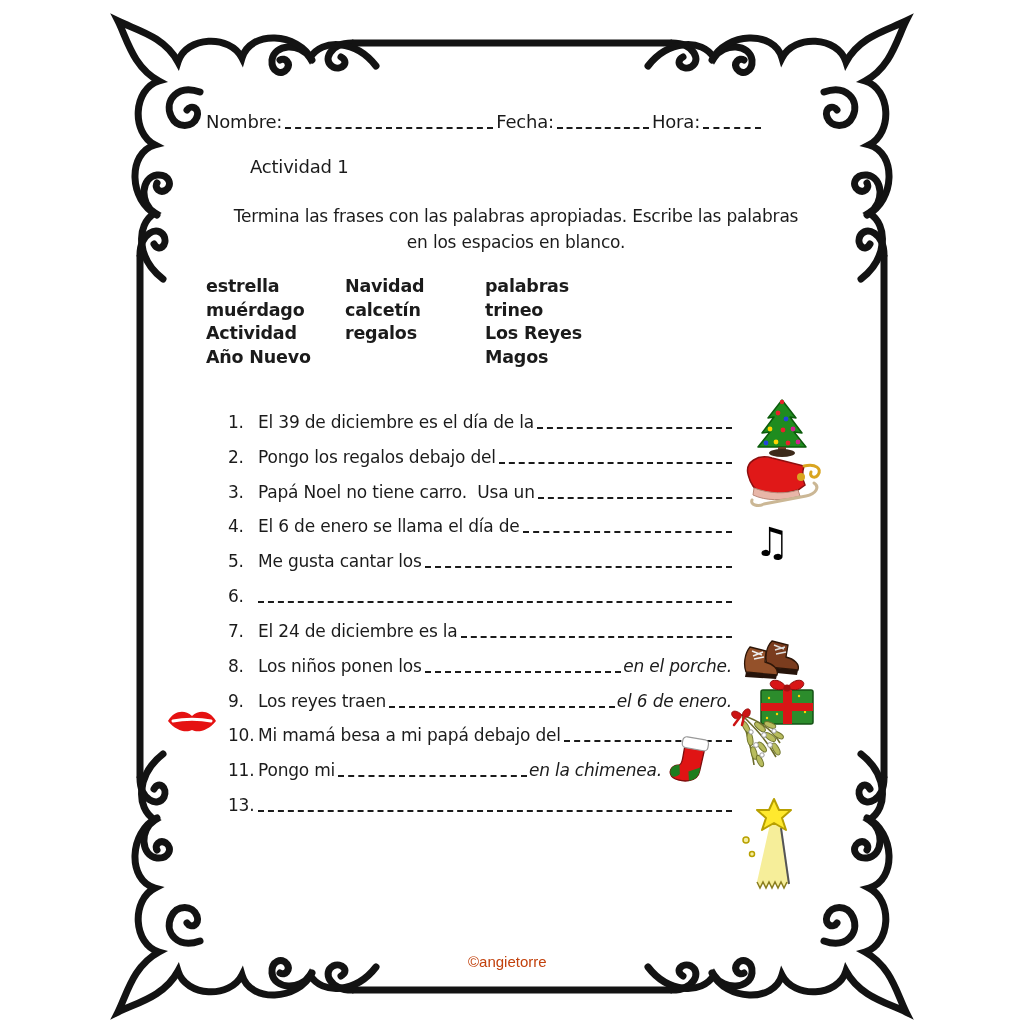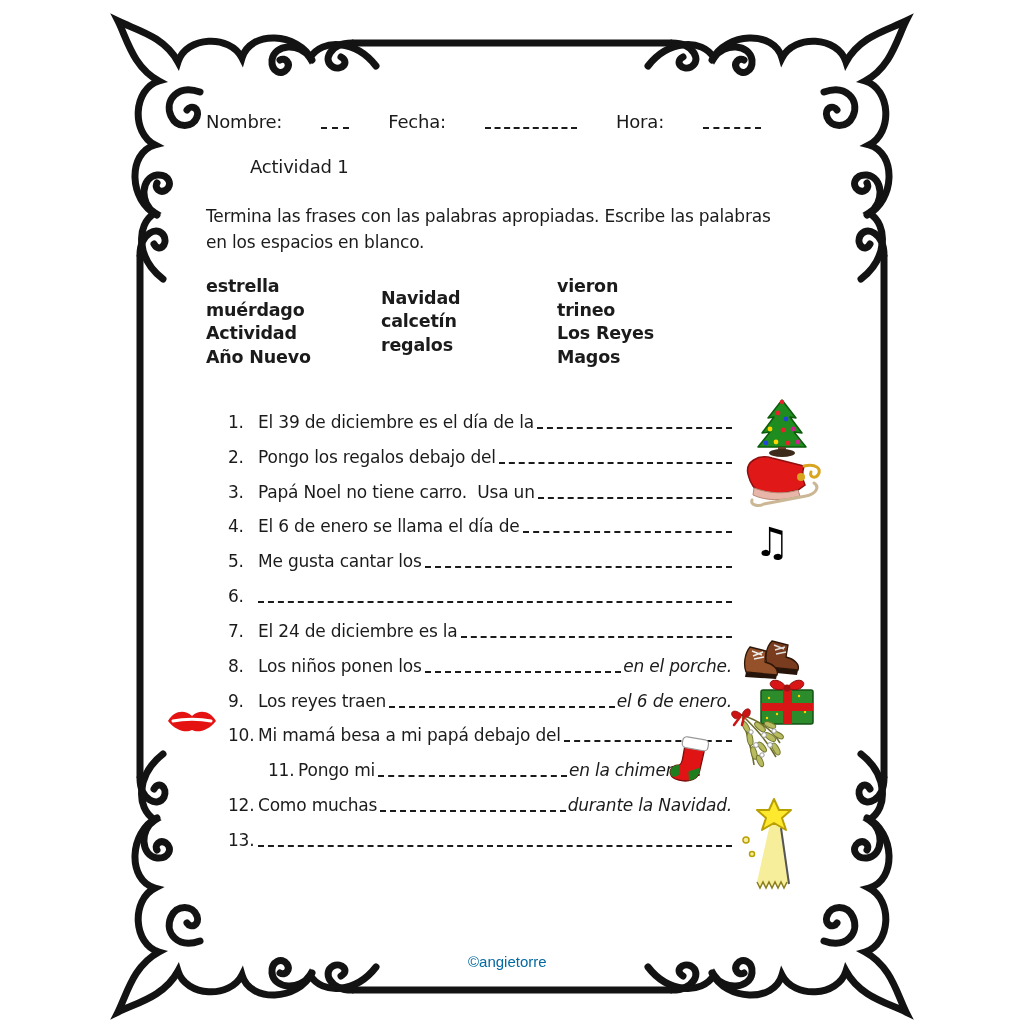--- a/index.html
+++ b/index.html
@@ -1,54 +1,54 @@
 <!DOCTYPE html>
 <html><head>
 <meta charset="utf-8">
 <style>
   html,body{margin:0;padding:0;background:#fff;}
   #page{position:relative;width:1024px;height:1024px;background:#ffffff;overflow:hidden;
         font-family:"DejaVu Sans",sans-serif;color:#1b1b1b;letter-spacing:-0.2px;}
   #border-svg{position:absolute;left:0;top:0;}
-  .abs{position:absolute;gap:36px;}
+  .abs{position:absolute;}
 
   
   #header-row{left:206px;top:111px;width:558px;display:flex;align-items:flex-end;font-size:18px;}
   .hlabel{white-space:pre;}
   .hline{border-bottom:2px dashed #1b1b1b;height:5px;margin:0 3px 3px 3px;}
   #nombre-line{flex:1;}
   #fecha-line{width:92px;}
   #hora-line{width:58px;}
 
   
   #activity-title{left:206px;top:156px;font-size:18px;font-weight:normal;margin-left:44px;}
-  #instructions{left:206px;top:203px;width:620px;font-size:17px;line-height:26px;}
-
-  
-  #word-bank{left:206px;top:275px;display:flex;font-size:17.5px;font-weight:bold;line-height:23.5px;align-items:center;}
+  #instructions{left:206px;top:203px;width:620px;font-size:17px;line-height:26px;text-align:center;}
+
+  
+  #word-bank{left:206px;top:275px;display:flex;font-size:17.5px;font-weight:bold;line-height:23.5px;}
   .wb-col1{width:139px;}
   .wb-col2{width:140px;}
   .wb-col3{width:187px;}
   .wb-col4{width:165px;}
 
   
   #questions{left:228px;top:398px;}
   .qrow{display:flex;align-items:flex-end;height:34.85px;width:504px;font-size:17px;line-height:21px;}
-  .qrow.q11{width:434px;margin-left:40px;}
+  .qrow.q11{width:434px;}
   .qnum{flex:none;width:30px;white-space:pre;}
   .qtext{white-space:pre;padding-right:3px;}
   .qafter{padding-left:2px;white-space:pre;font-style:italic;}
   .qblank{flex:1;border-bottom:2px dashed #1b1b1b;height:4px;margin-bottom:4px;min-width:10px;}
 
   
   .clip{position:absolute;}
   #music-note{font-size:40px;line-height:40px;font-family:"DejaVu Sans",sans-serif;color:#000;}
 
   #credit{left:468px;top:953px;font-size:15px;letter-spacing:0;
-          font-family:"Liberation Sans",sans-serif;color:#0369a1;}
+          font-family:"Liberation Sans",sans-serif;color:#c2410c;}
 </style>
 </head>
 <body>
 
 <div id="page">
 
   <svg id="border-svg" width="1024" height="1024" viewBox="0 0 1024 1024">
     <defs>
       <g id="cnr" fill="none" stroke="#131313" stroke-width="7" stroke-linecap="round">
         <path d="M352,43 C330,43 322,61 333,67 C342,71 350,62 341,57"></path>
@@ -87,21 +87,21 @@
       <div>muérdago</div>
       <div>Actividad</div>
       <div>Año Nuevo</div>
     </div>
     <div class="wb-col2">
       <div>Navidad</div>
       <div>calcetín</div>
       <div>regalos</div>
     </div>
     <div class="wb-col4">
-      <div>vieron</div>
+      <div>palabras</div>
       <div>trineo</div>
       <div>Los Reyes Magos</div>
     </div>
   </div>
 
   <div id="questions" class="abs">
     <div class="qrow">
       <span class="qnum">1.</span>
       <span class="qtext">El 39 de diciembre es el día de la</span>
       <span class="qblank"></span>
@@ -150,26 +150,20 @@
     <div class="qrow">
       <span class="qnum">10.</span>
       <span class="qtext">Mi mamá besa a mi papá debajo del</span>
       <span class="qblank"></span>
     </div>
     <div class="qrow q11">
       <span class="qnum">11.</span>
       <span class="qtext">Pongo mi</span>
       <span class="qblank"></span>
       <span class="qafter">en la chimenea.</span>
-    </div>
-    <div class="qrow">
-      <span class="qnum">12.</span>
-      <span class="qtext">Como muchas</span>
-      <span class="qblank"></span>
-      <span class="qafter">durante la Navidad.</span>
     </div>
     <div class="qrow">
       <span class="qnum">13.</span>
       <span class="qblank"></span>
     </div>
   </div>
 
   <svg class="clip" style="left:752px;top:397px;" width="60" height="60" viewBox="0 0 60 60">
     <path d="M30,3 L16,21 L22,20 L10,36 L18,35 L6,50 L54,50 L42,35 L50,36 L38,20 L44,21 Z" fill="#1f8c1f" stroke="#0c5c0c" stroke-width="1.5" stroke-linejoin="round"></path>
     <rect x="26" y="50" width="8" height="4" fill="#6b4226"></rect>

